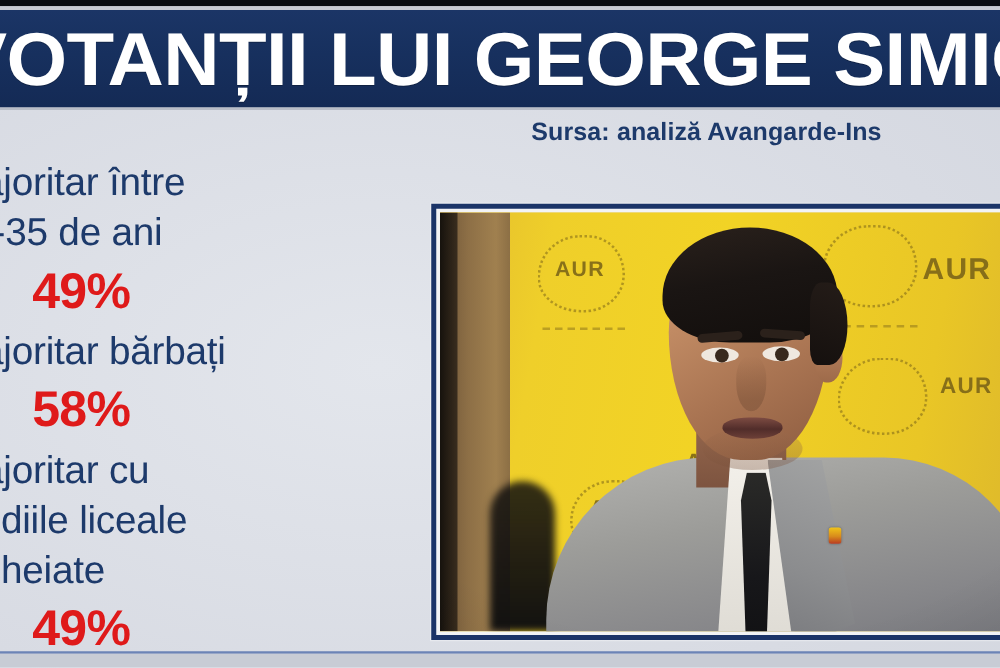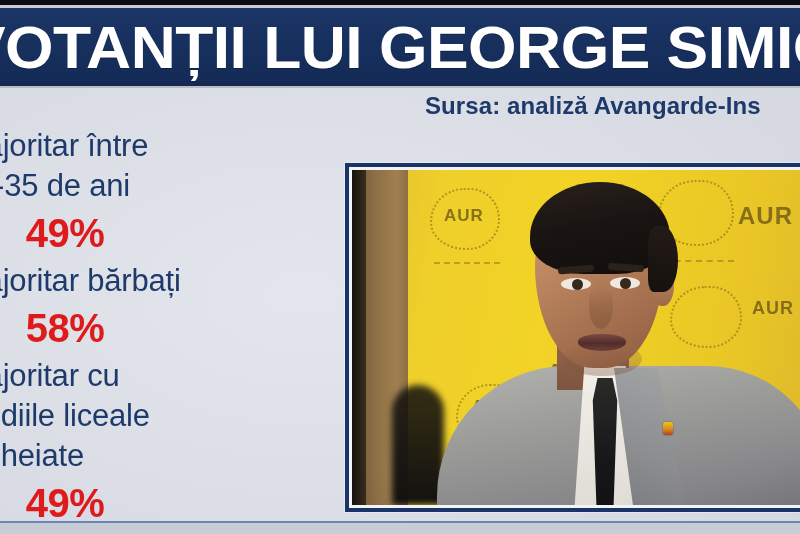--- a/index.html
+++ b/index.html
@@ -55,21 +55,21 @@
   }
 
   
   .source {
     position:absolute;
     left:425px;
     top:93px;
     white-space:nowrap;
     font-family:"Liberation Sans Narrow","Liberation Sans", sans-serif;
     font-weight:bold;
-    font-size:24px;
+    font-size:20px;
     line-height:26px;
     color:#1d3a6b;
     letter-spacing:0.1px;
   }
 
   
   .stats {
     position:absolute;
     left:-40px;
     top:126px;

